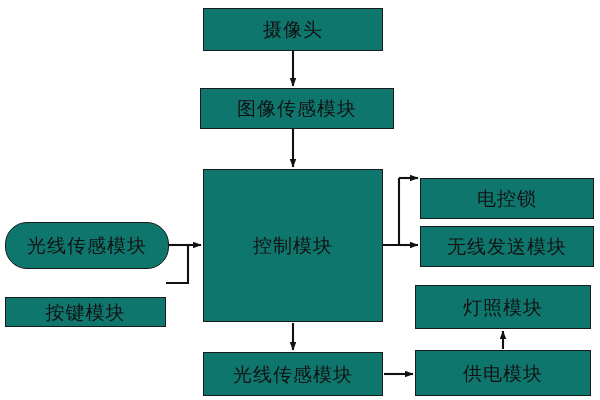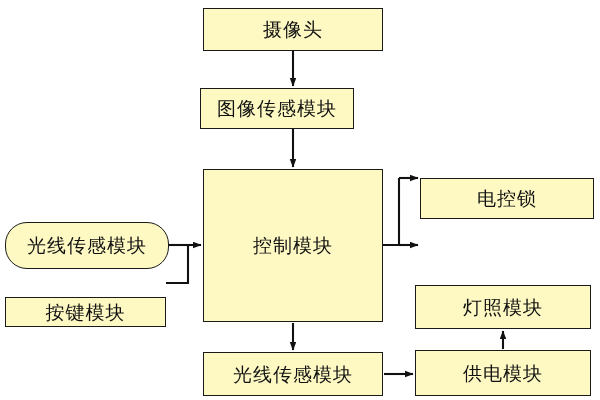--- a/index.html
+++ b/index.html
@@ -21,21 +21,21 @@
     position: absolute;
     left: 0;
     top: 0;
     width: 600px;
     height: 400px;
   }
   .node {
     position: absolute;
     box-sizing: border-box;
     border: 1.6px solid #1a1a1a;
-    background: #fef9c3;
+    background: #0f766e;
     display: flex;
     align-items: center;
     justify-content: center;
     z-index: 2;
   }
   .node-label {
     font-size: 19px;
     line-height: 1;
     color: #111111;
     letter-spacing: 1px;
@@ -79,40 +79,43 @@
       <line x1="384" y1="374" x2="413" y2="374" marker-end="url(#arrowhead)"></line>
 
       <line x1="503" y1="349" x2="503" y2="331" marker-end="url(#arrowhead)"></line>
     </g>
   </svg>
 
   <div class="node" style="left:203px; top:8px; width:180px; height:43px;">
     <span class="node-label">摄像头</span>
   </div>
 
-  <div class="node" style="left:200px; top:88px; width:154px; height:41px;">
+  <div class="node" style="left:200px; top:88px; width:194px; height:41px;">
     <span class="node-label">图像传感模块</span>
   </div>
 
   <div class="node big" style="left:203px; top:169px; width:180px; height:153px;">
     <span class="node-label">控制模块</span>
   </div>
 
   <div class="node" style="left:5px; top:222px; width:164px; height:47px;border-radius:22px;">
     <span class="node-label">光线传感模块</span>
   </div>
 
   <div class="node" style="left:5px; top:297px; width:161px; height:30px;">
     <span class="node-label">按键模块</span>
   </div>
 
   <div class="node" style="left:420px; top:158px; width:174px; height:41px;margin-top:20px;">
     <span class="node-label">电控锁</span>
   </div>
 
+  <div class="node" style="left:420px; top:226px; width:174px; height:41px;">
+    <span class="node-label">无线发送模块</span>
+  </div>
 
   <div class="node" style="left:415px; top:285px; width:176px; height:44px;">
     <span class="node-label">灯照模块</span>
   </div>
 
   <div class="node" style="left:203px; top:352px; width:180px; height:44px;">
     <span class="node-label">光线传感模块</span>
   </div>
 
   <div class="node" style="left:415px; top:350px; width:176px; height:46px;">

